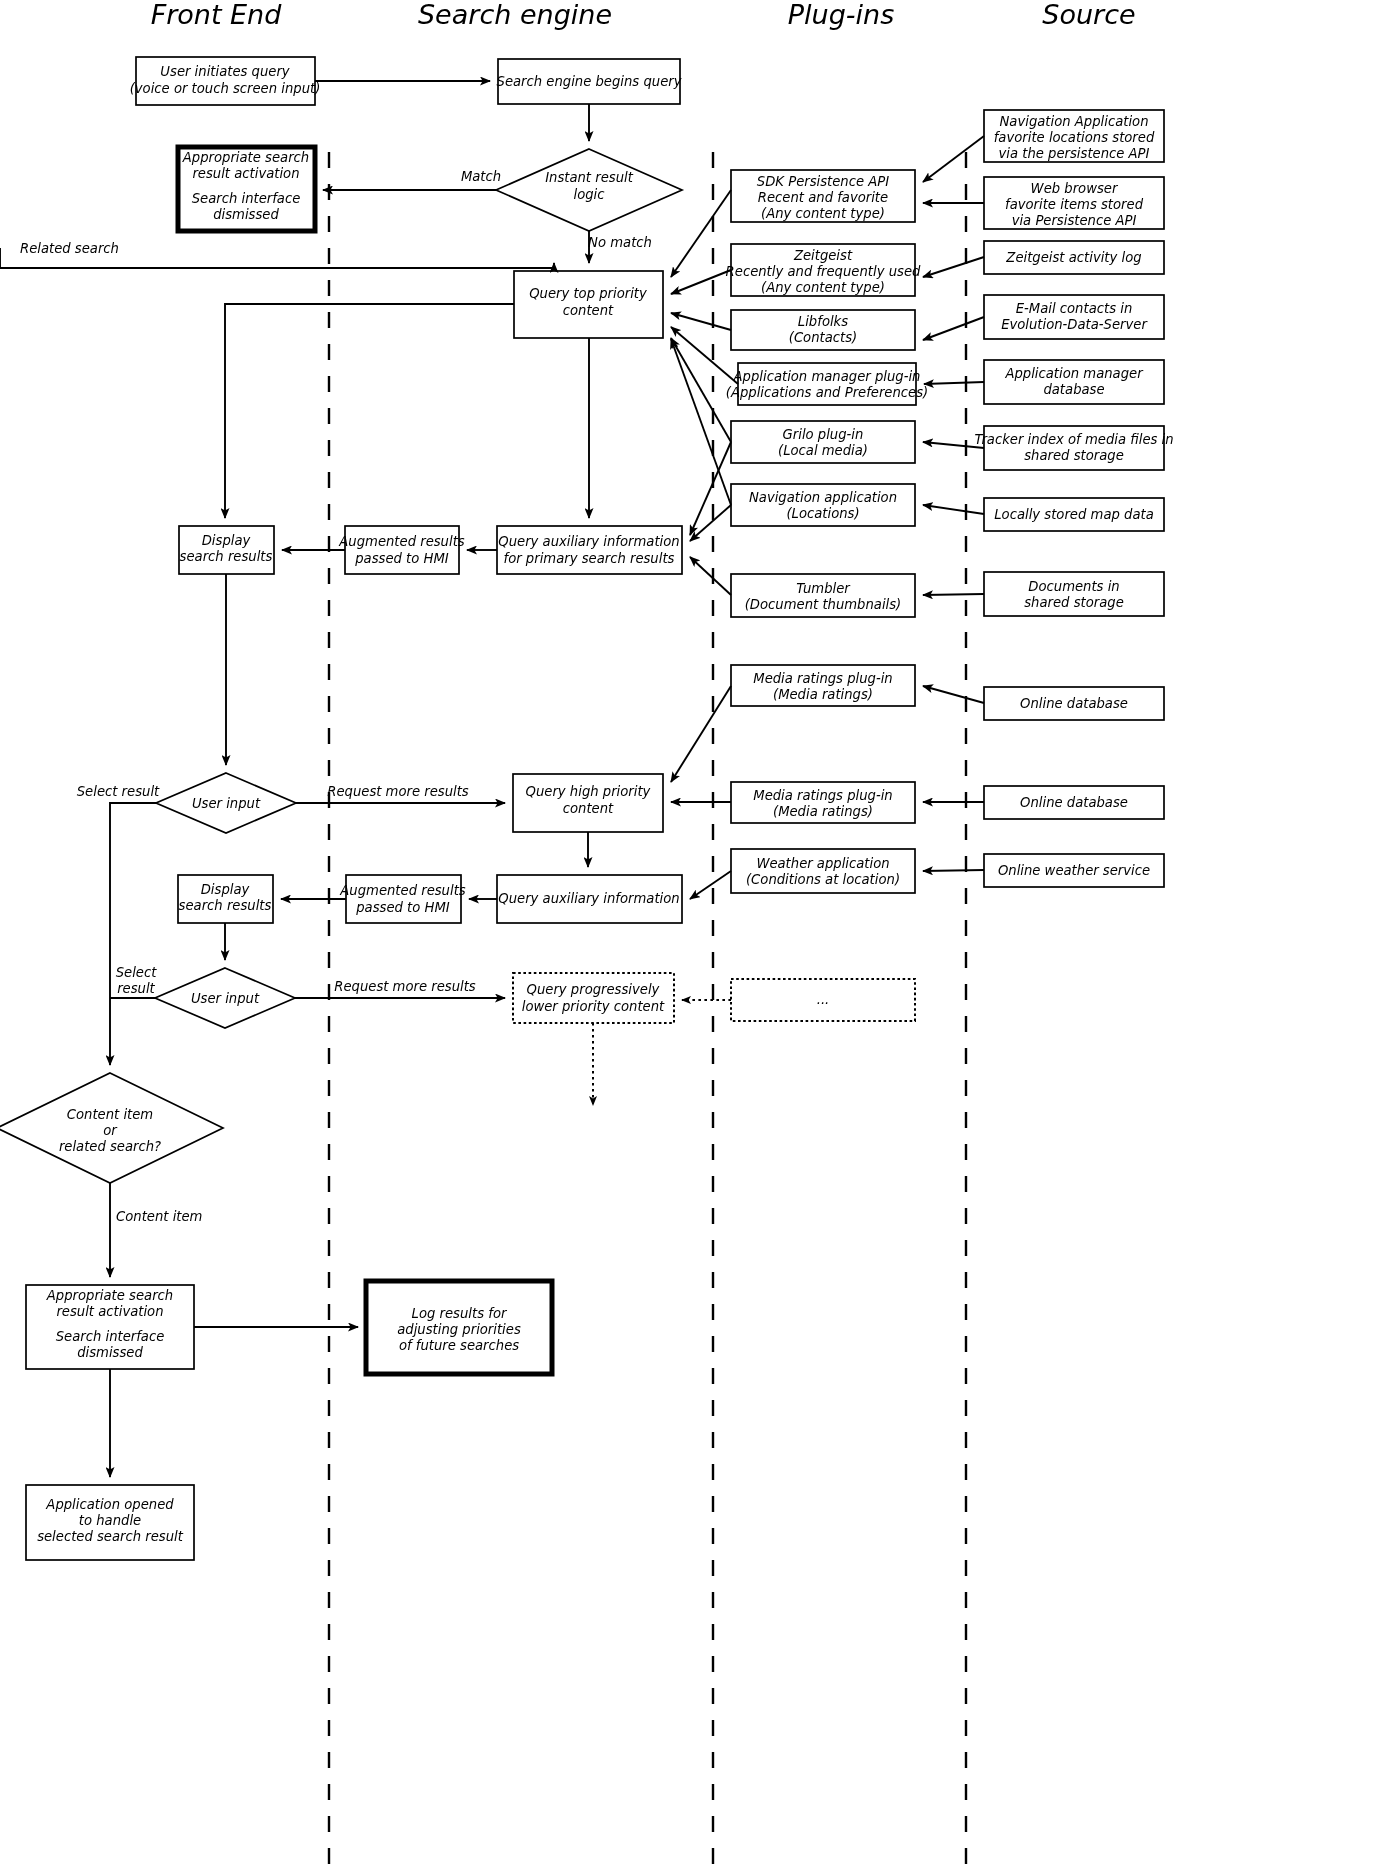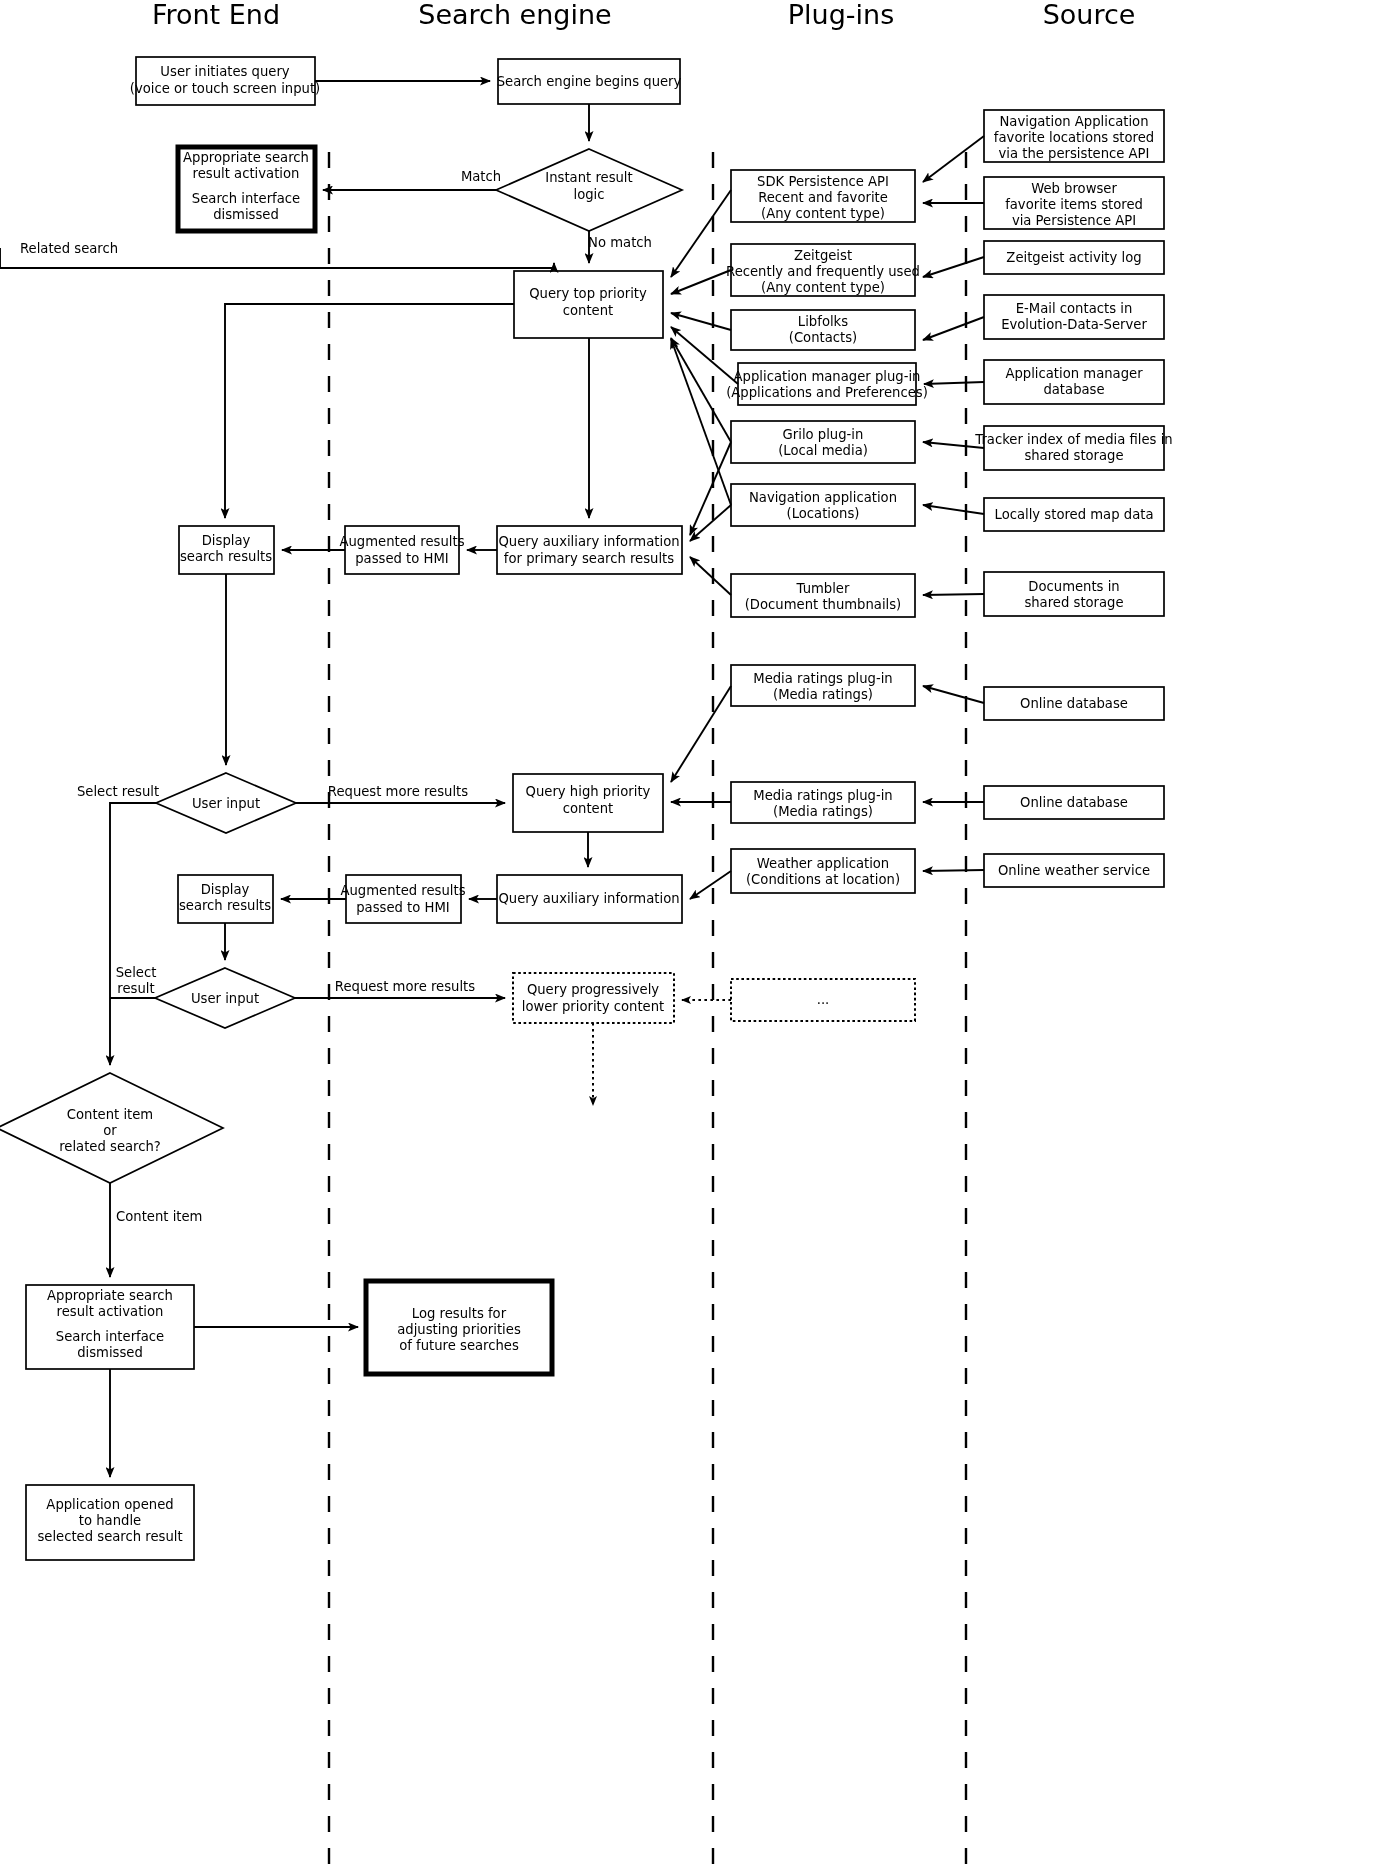--- a/index.html
+++ b/index.html
@@ -6,20 +6,21 @@
     margin: 0;
     padding: 0;
     background: #ffffff;
   }
   #diagram-root {
     position: relative;
     width: 1396px;
     height: 1870px;
     background: #ffffff;
     font-family: "DejaVu Sans", sans-serif;
+    font-style: italic;
   }
   svg.flow {
     position: absolute;
     top: 0;
     left: 0;
     width: 1396px;
     height: 1870px;
     overflow: visible;
   }
   .colhead {

